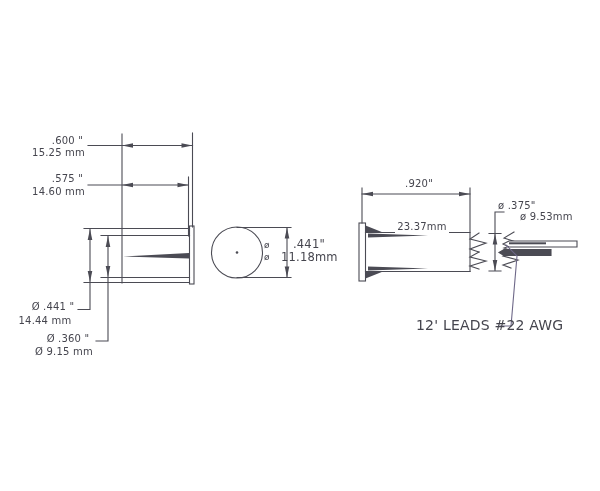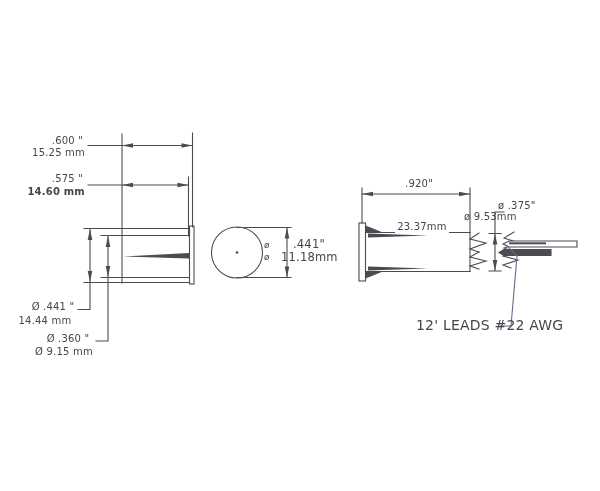--- a/index.html
+++ b/index.html
@@ -94,35 +94,35 @@
       <path d="M470,194 L459,191.7 459,196.3 Z"></path>
       <path d="M495,233.5 L492.7,244.5 497.3,244.5 Z"></path>
       <path d="M495,271 L492.7,260 497.3,260 Z"></path>
     </g>
   </svg>
 
   <div class="lbl r" style="left:15px;top:135px;width:68px;">.600 "</div>
   <div class="lbl r" style="left:15px;top:147px;width:70px;">15.25 mm</div>
 
   <div class="lbl r" style="left:15px;top:173px;width:68px;">.575 "</div>
-  <div class="lbl r" style="left:15px;top:186px;width:70px;font-weight:bold;">14.60 mm</div>
+  <div class="lbl r" style="left:15px;top:186px;width:70px;">14.60 mm</div>
 
   <div class="lbl c" style="left:18px;top:301px;width:70px;">Ø .441 "</div>
   <div class="lbl c" style="left:10px;top:315px;width:70px;">14.44 mm</div>
 
   <div class="lbl c" style="left:32px;top:333px;width:72px;">Ø .360 "</div>
   <div class="lbl c" style="left:28px;top:346px;width:72px;">Ø  9.15 mm</div>
 
   <div class="lbl small" style="left:264px;top:239px;">ø</div>
   <div class="lbl small" style="left:264px;top:251px;">ø</div>
 
   <div class="lbl big" style="left:293px;top:238px;">.441"</div>
   <div class="lbl big" style="left:281px;top:251px;">11.18mm</div>
 
   <div class="lbl c" style="left:383px;top:178px;width:72px;">.920"</div>
   <div class="lbl c bgw" style="left:395px;top:188px;width:50px;margin-top:33px;">23.37mm</div>
 
   <div class="lbl" style="left:498px;top:200px;">ø .375"</div>
-  <div class="lbl" style="left:464px;top:211px;">ø 9.53mm</div>
+  <div class="lbl" style="left:520px;top:211px;">ø 9.53mm</div>
 
   <div class="lbl tiny" style="left:416px;top:319px;">12' LEADS #22 AWG</div>
 
 </div>
 
 </body></html>

